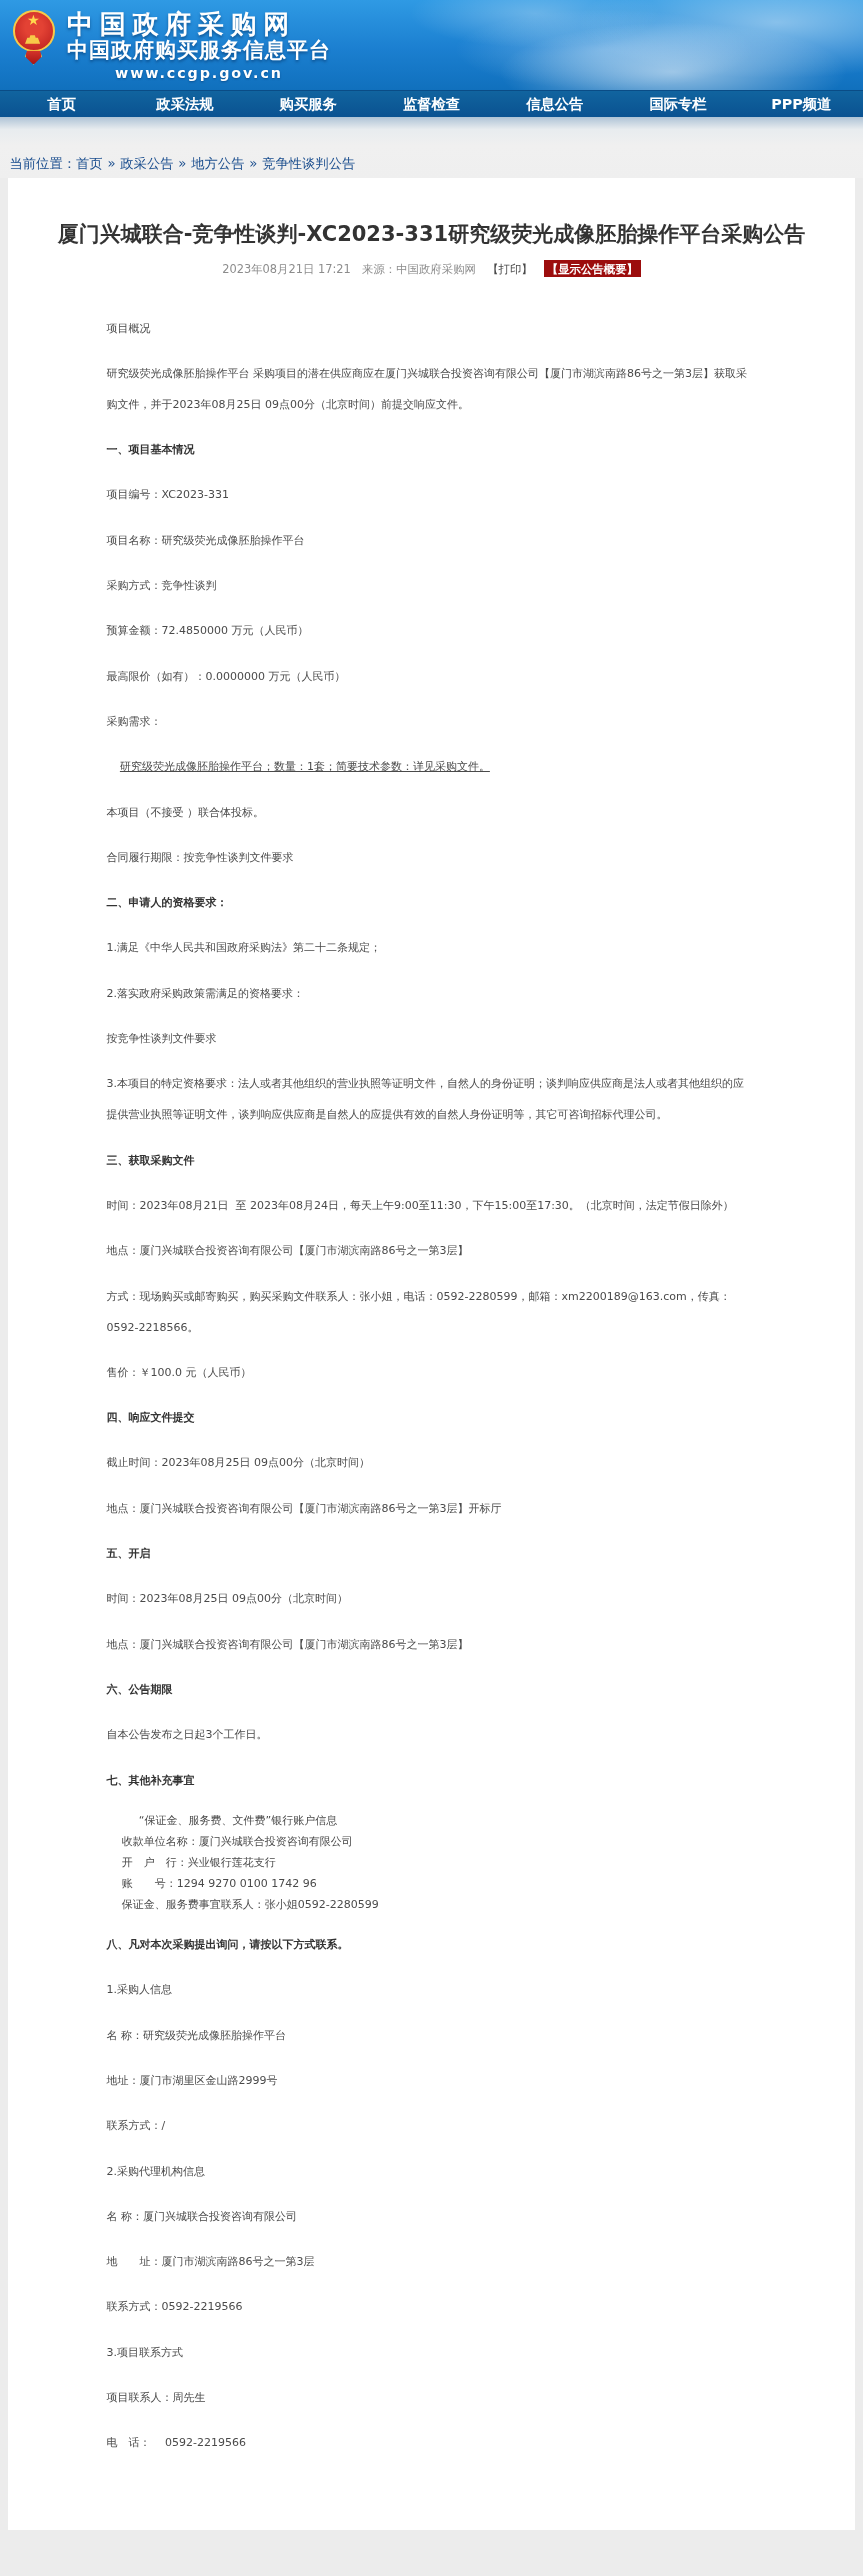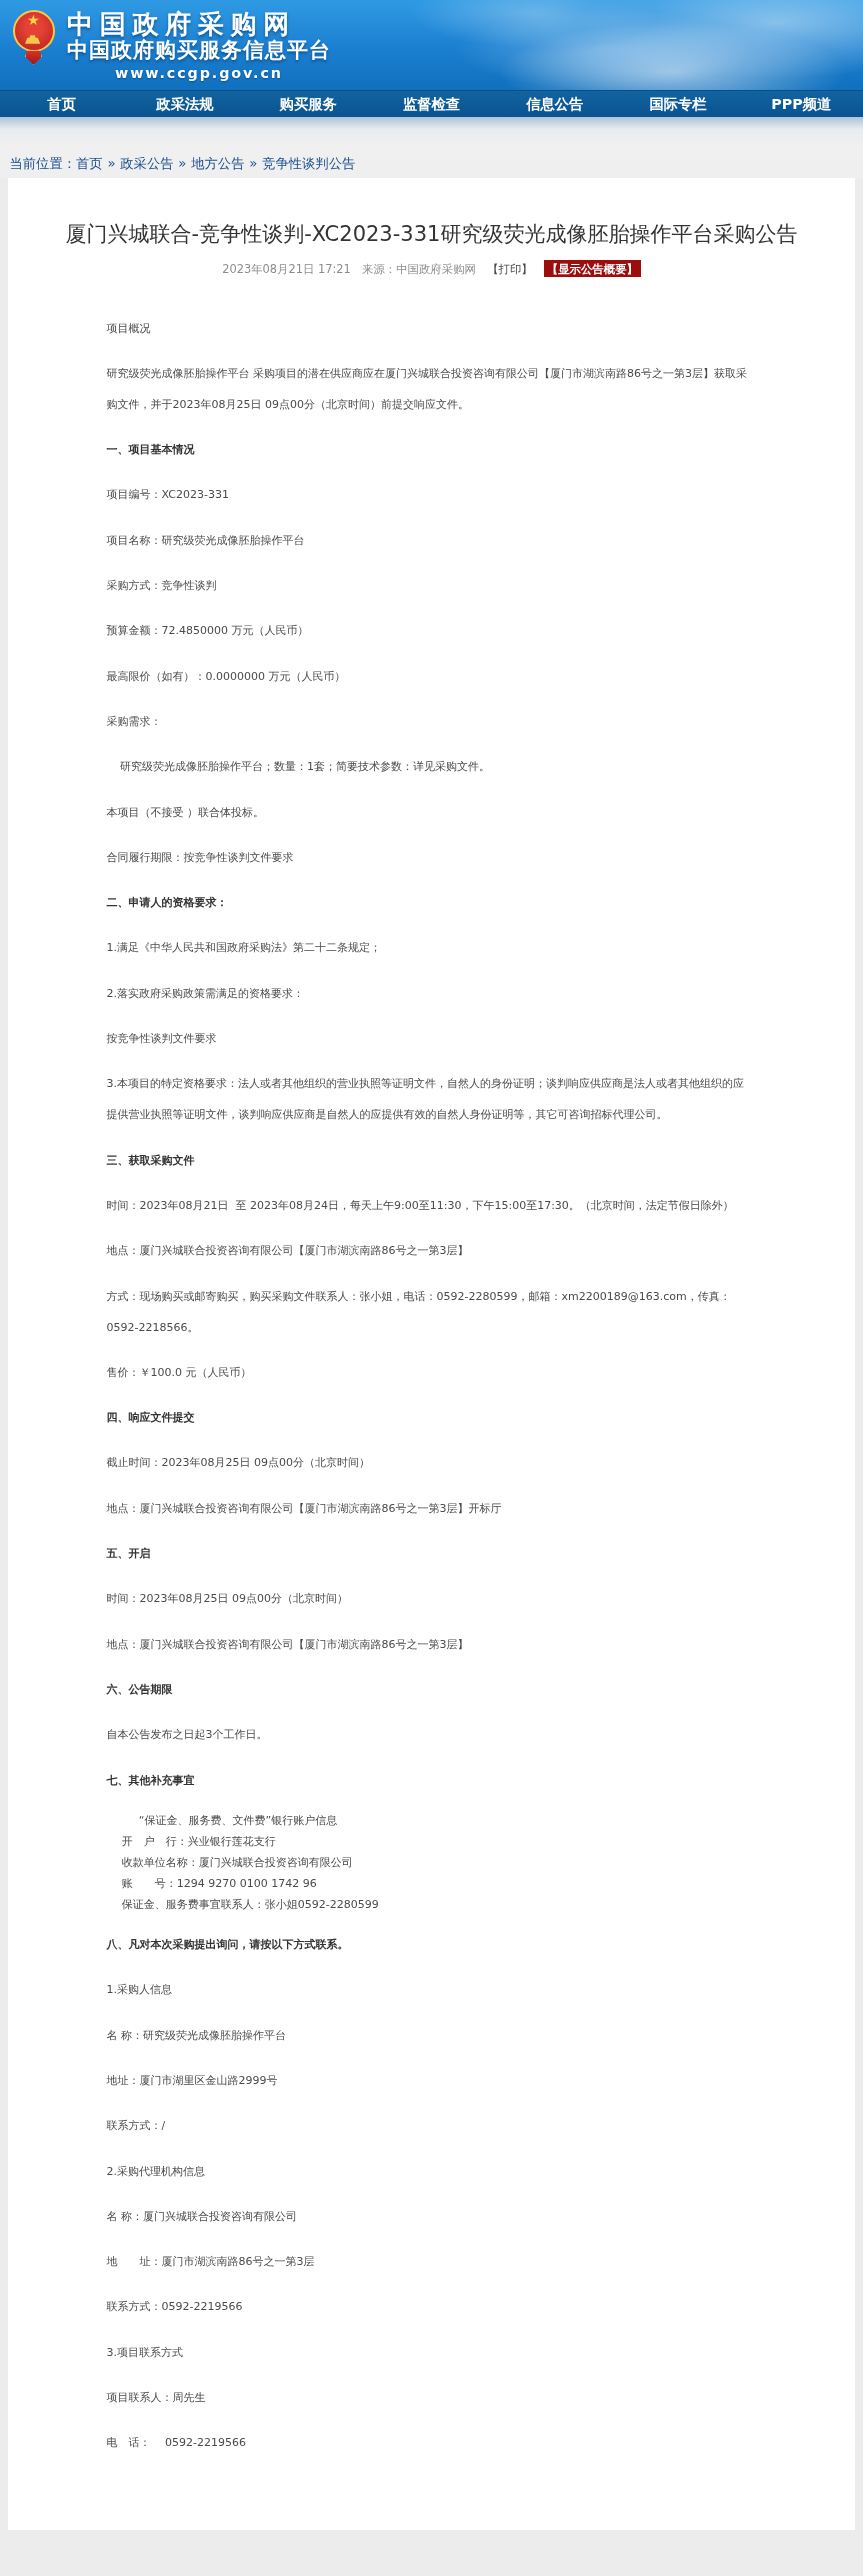--- a/index.html
+++ b/index.html
@@ -37,30 +37,30 @@
   
   .nav { height:27px; display:flex; background:linear-gradient(180deg,#11649f 0%,#0a5291 100%); border-top:1px solid #0a4c86; }
   .nav-item { flex:1; text-align:center; line-height:27px; color:#fff; font-weight:bold; font-size:14.3px; cursor:pointer; }
   
   .crumb-strip { height:61px; background:linear-gradient(180deg,#aec3d6 0,#e8ecef 12.4px,#f0f0f0 28.6px,#efefef 100%); padding:38px 0 0 9.5px; }
   .crumb { font-size:13.3px; color:#1b4e8e; }
   .crumb a { color:#1b4e8e; text-decoration:none; cursor:pointer; }
   .crumb .sep { margin:0 4.8px; }
   
   .card { margin:0 7.6px; background:#fff; padding:42px 0 57px; }
-  .article-title { margin:0 34px; text-align:center; font-size:21px; font-weight:normal; color:#333; line-height:28.6px; }
+  .article-title { margin:0 34px; text-align:center; font-size:21px; font-weight:bold; color:#333; line-height:28.6px; }
   .meta { margin-top:13px; text-align:center; font-size:11.4px; color:#8c8c8c; }
   .meta span { margin:0 3.8px; }
   .meta .print { color:#4a4a4a; cursor:pointer; }
   .meta .badge { background:#9c0d0d; color:#fff; font-weight:bold; padding:1.9px 2.9px; cursor:pointer; }
   
   .article-body { margin:36px 103px 0 99px; font-size:11px; color:#4a4a4a; }
   .para { line-height:31px; margin:0 0 14.3px; white-space:pre-wrap; }
   .para.heading { font-weight:bold; color:#333; }
-  .para.underline-para { padding-left:13.3px; }
+  .para.underline-para { text-decoration:underline; padding-left:13.3px; }
   .tight { margin:0 0 14.3px; padding-left:15.2px; }
   .tight .tline { line-height:21px; white-space:pre-wrap; }
   .tight .tline:first-child { padding-left:17px; }
 </style>
 </head>
 <body>
 
 <div class="banner">
   <div class="logo">
     <div class="emblem">
@@ -131,22 +131,22 @@
       <div class="para">截止时间：2023年08月25日 09点00分（北京时间）</div>
       <div class="para">地点：厦门兴城联合投资咨询有限公司【厦门市湖滨南路86号之一第3层】开标厅</div>
       <div class="para heading">五、开启</div>
       <div class="para">时间：2023年08月25日 09点00分（北京时间）</div>
       <div class="para">地点：厦门兴城联合投资咨询有限公司【厦门市湖滨南路86号之一第3层】</div>
       <div class="para heading">六、公告期限</div>
       <div class="para">自本公告发布之日起3个工作日。</div>
       <div class="para heading">七、其他补充事宜</div>
       <div class="tight">
         <div class="tline">“保证金、服务费、文件费”银行账户信息</div>
+        <div class="tline">收款单位名称：厦门兴城联合投资咨询有限公司</div>
         <div class="tline">开　户　行：兴业银行莲花支行</div>
-        <div class="tline">收款单位名称：厦门兴城联合投资咨询有限公司</div>
         <div class="tline">账　　号：1294 9270 0100 1742 96</div>
         <div class="tline">保证金、服务费事宜联系人：张小姐0592-2280599</div>
       </div>
       <div class="para heading">八、凡对本次采购提出询问，请按以下方式联系。</div>
       <div class="para">1.采购人信息</div>
       <div class="para">名 称：研究级荧光成像胚胎操作平台</div>
       <div class="para">地址：厦门市湖里区金山路2999号</div>
       <div class="para">联系方式：/</div>
       <div class="para">2.采购代理机构信息</div>
       <div class="para">名 称：厦门兴城联合投资咨询有限公司</div>

